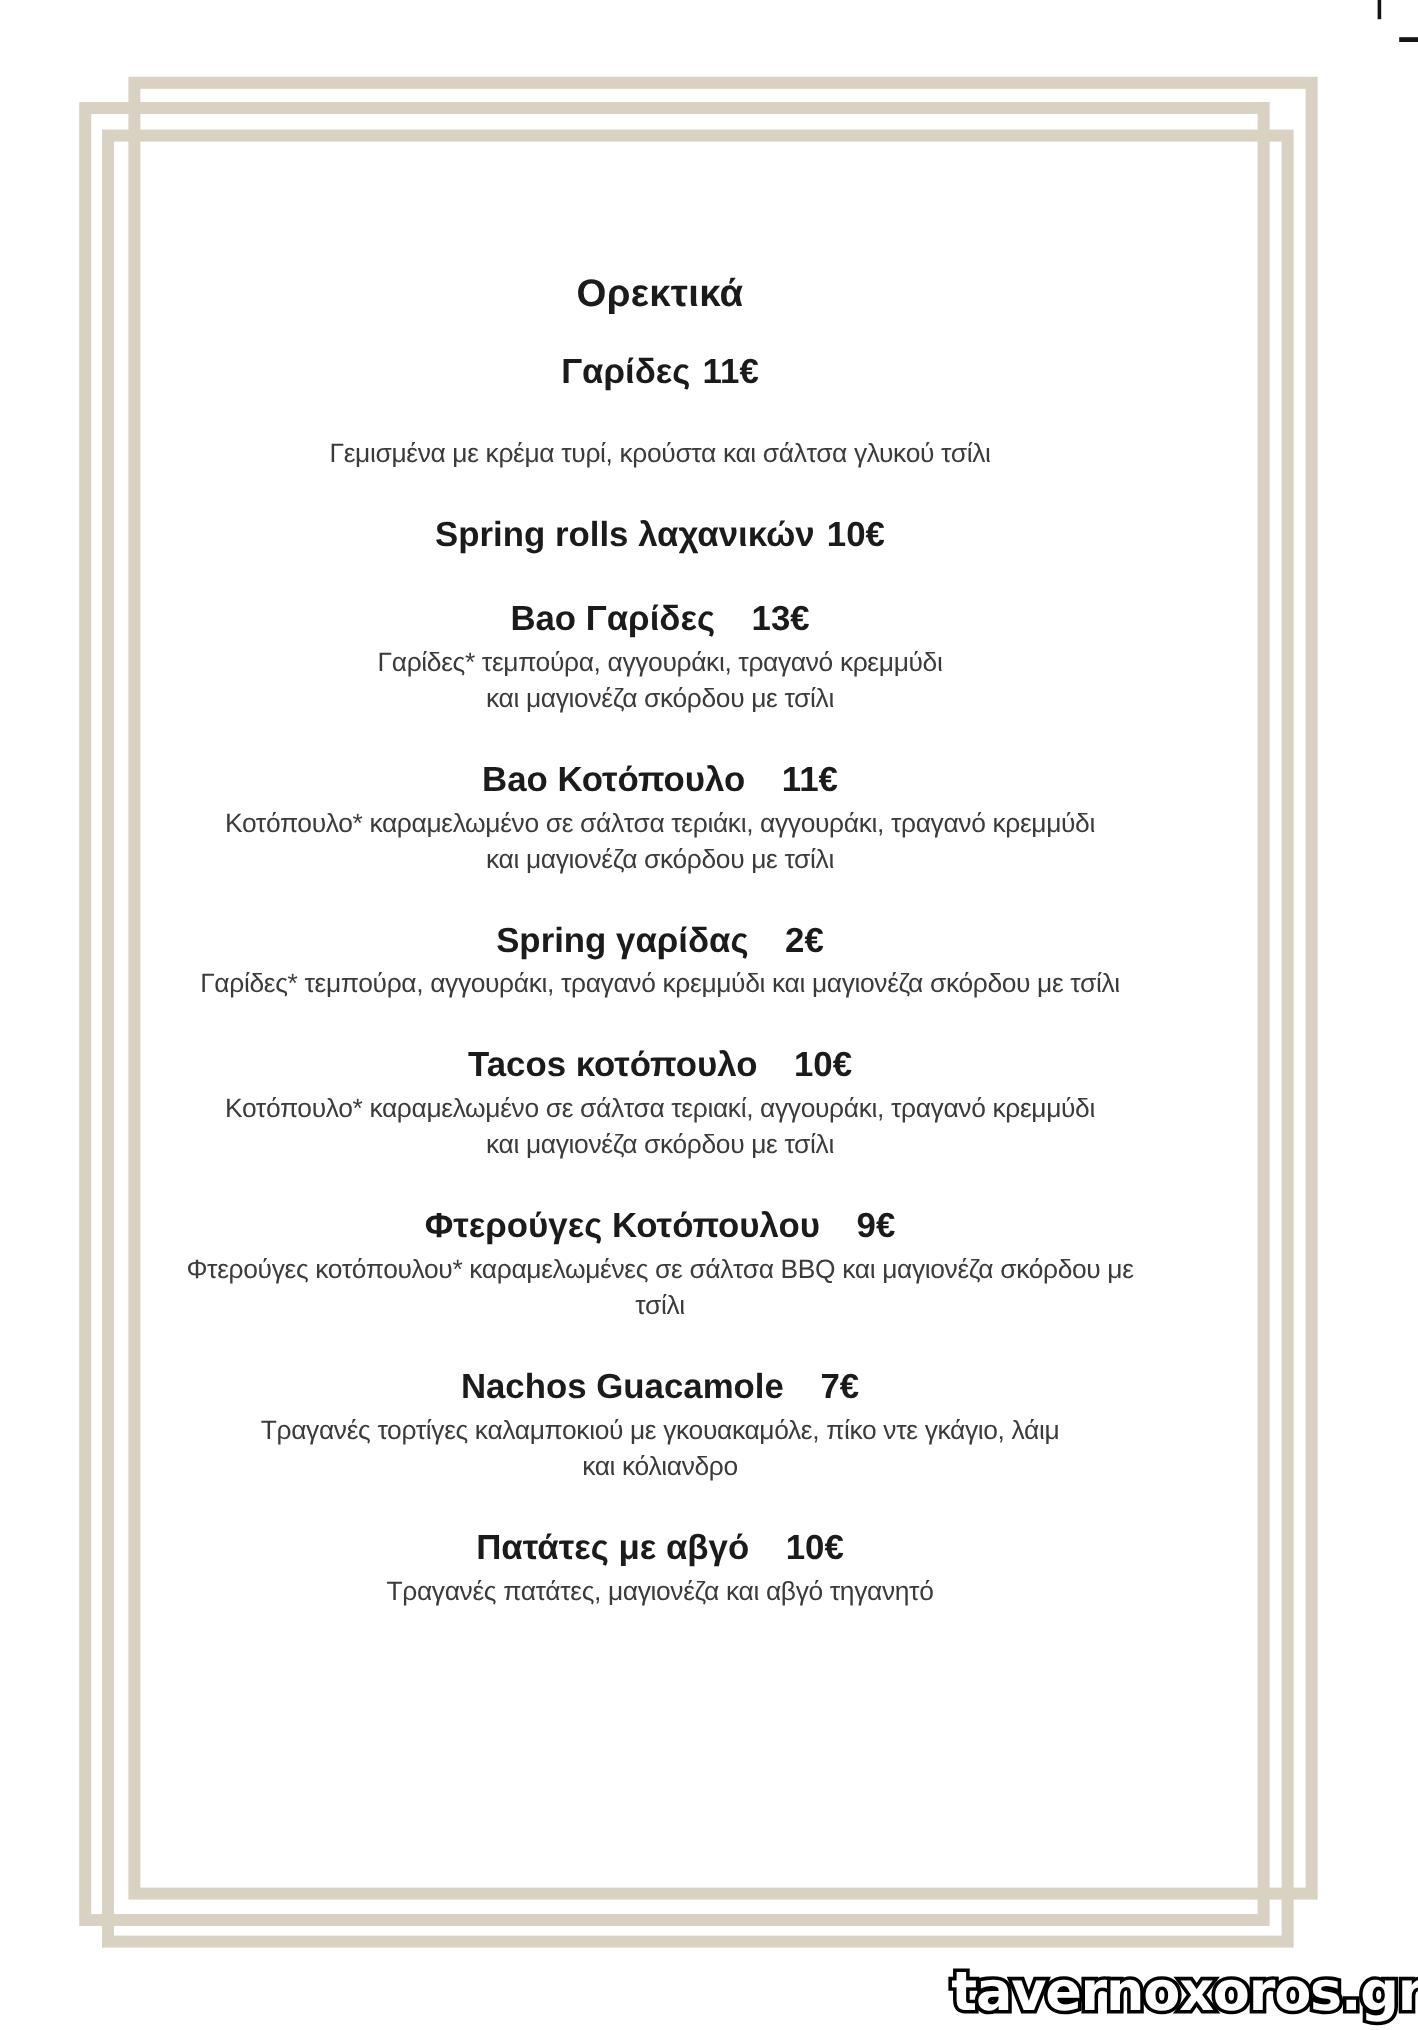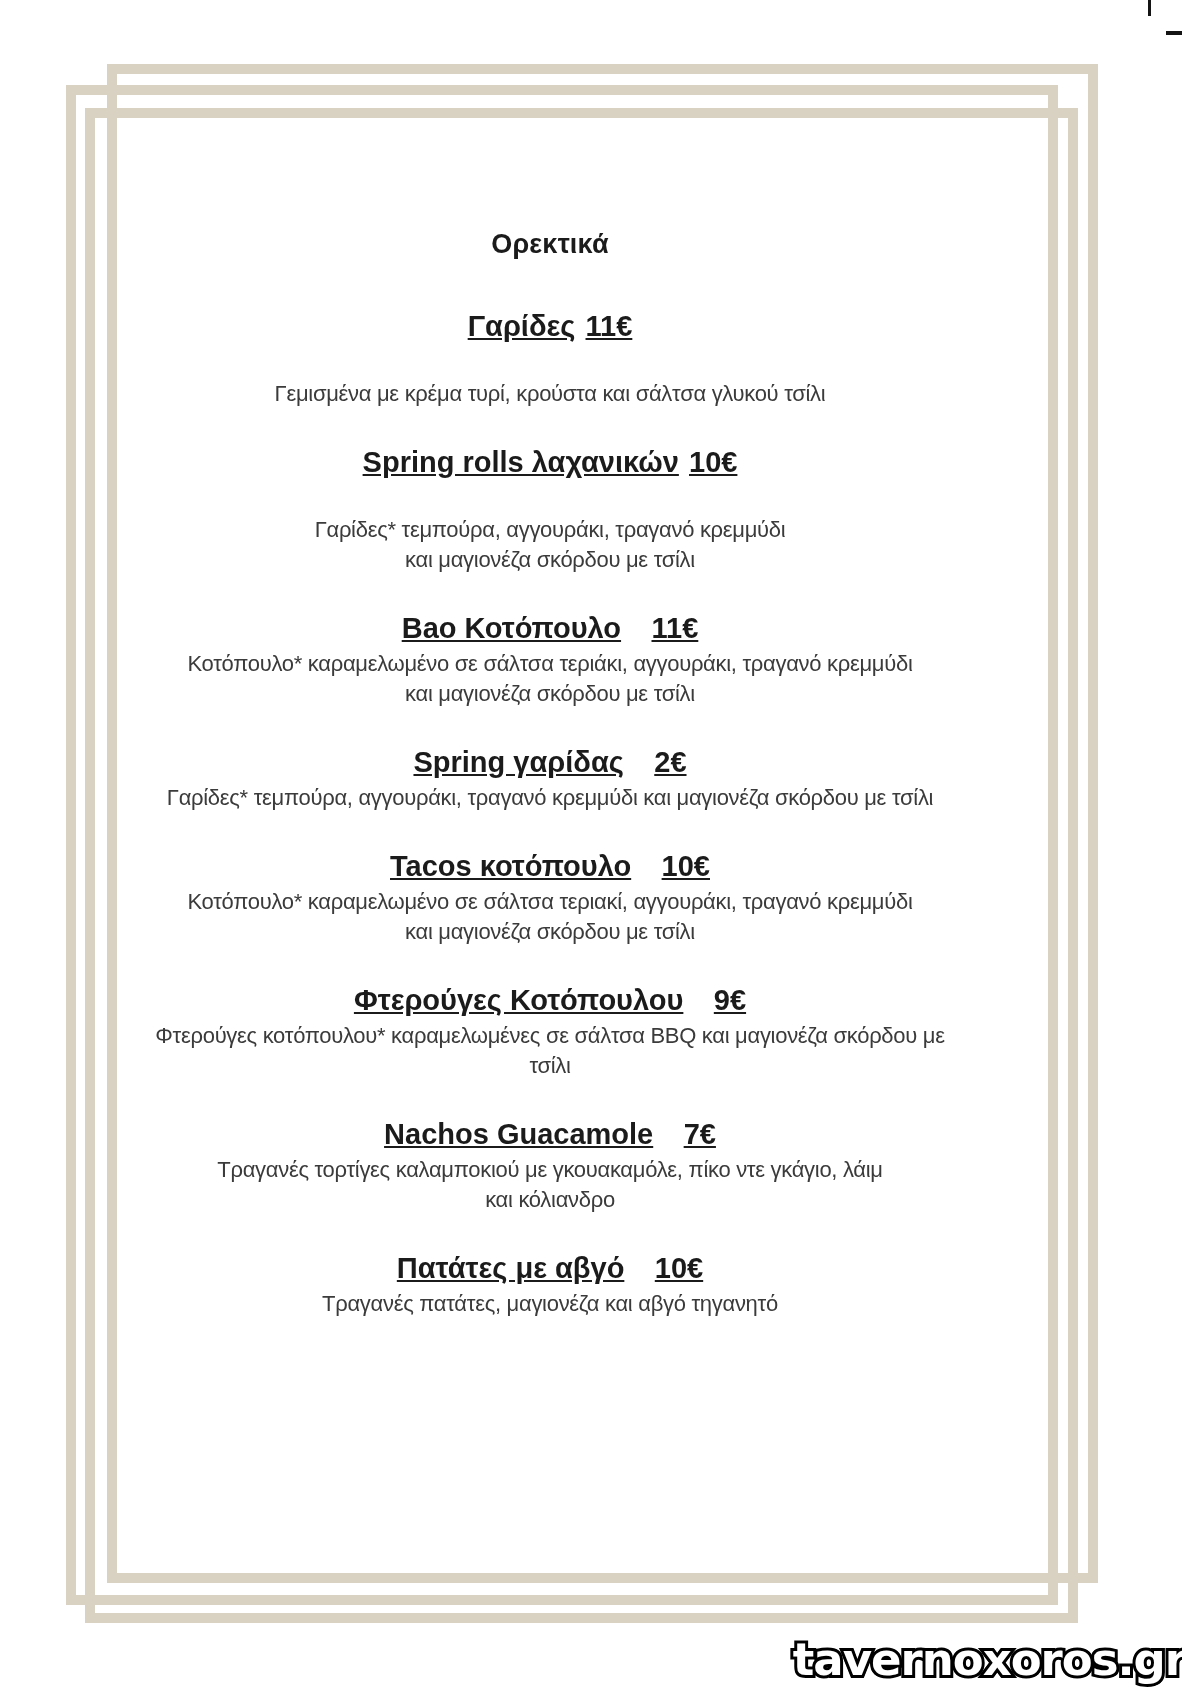--- a/index.html
+++ b/index.html
@@ -41,38 +41,37 @@
   
   .content {
     position: absolute;
     left: 10px;
     top: 224px;
     width: 1080px;
     text-align: center;
     color: #1d1d1d;
   }
   .section-title {
-    font-size: 27px;
+    font-size: 32px;
     font-weight: bold;
     line-height: 40px;
     letter-spacing: 0.2px;
-    margin: 0 0 45px 0;
+    margin: 0 0 29px 0;
     color: #1b1b1b;
   }
   .menu-item {
     margin: 0 0 36px 0;
   }
   .item-heading {
     font-size: 29px;
     font-weight: bold;
     line-height: 34px;
     margin-bottom: 4px;
     color: #1b1b1b;
     white-space: pre;
-    text-decoration: underline;
   }
   .item-price { margin-left: 0.35em; }
   .menu-item.wide .item-price { margin-left: 1.05em; }
   .item-desc {
     font-size: 22px;
     line-height: 30px;
     letter-spacing: -0.3px;
     color: #3b3b3b;
     white-space: pre-line;
   }
@@ -114,20 +113,21 @@
 
   <div class="menu-item">
     <div class="item-desc">Γεμισμένα με κρέμα τυρί, κρούστα και σάλτσα γλυκού τσίλι</div>
   </div>
 
   <div class="menu-item">
     <div class="item-heading"><span class="item-name">Spring rolls λαχανικών</span><span class="item-price">10€</span></div>
   </div>
 
   <div class="menu-item wide">
+    <div class="item-heading"><span class="item-name">Bao Γαρίδες</span><span class="item-price">13€</span></div>
     <div class="item-desc">Γαρίδες* τεμπούρα, αγγουράκι, τραγανό κρεμμύδι
 και μαγιονέζα σκόρδου με τσίλι</div>
   </div>
 
   <div class="menu-item wide">
     <div class="item-heading"><span class="item-name">Bao Κοτόπουλο</span><span class="item-price">11€</span></div>
     <div class="item-desc">Κοτόπουλο* καραμελωμένο σε σάλτσα τεριάκι, αγγουράκι, τραγανό κρεμμύδι
 και μαγιονέζα σκόρδου με τσίλι</div>
   </div>
 

